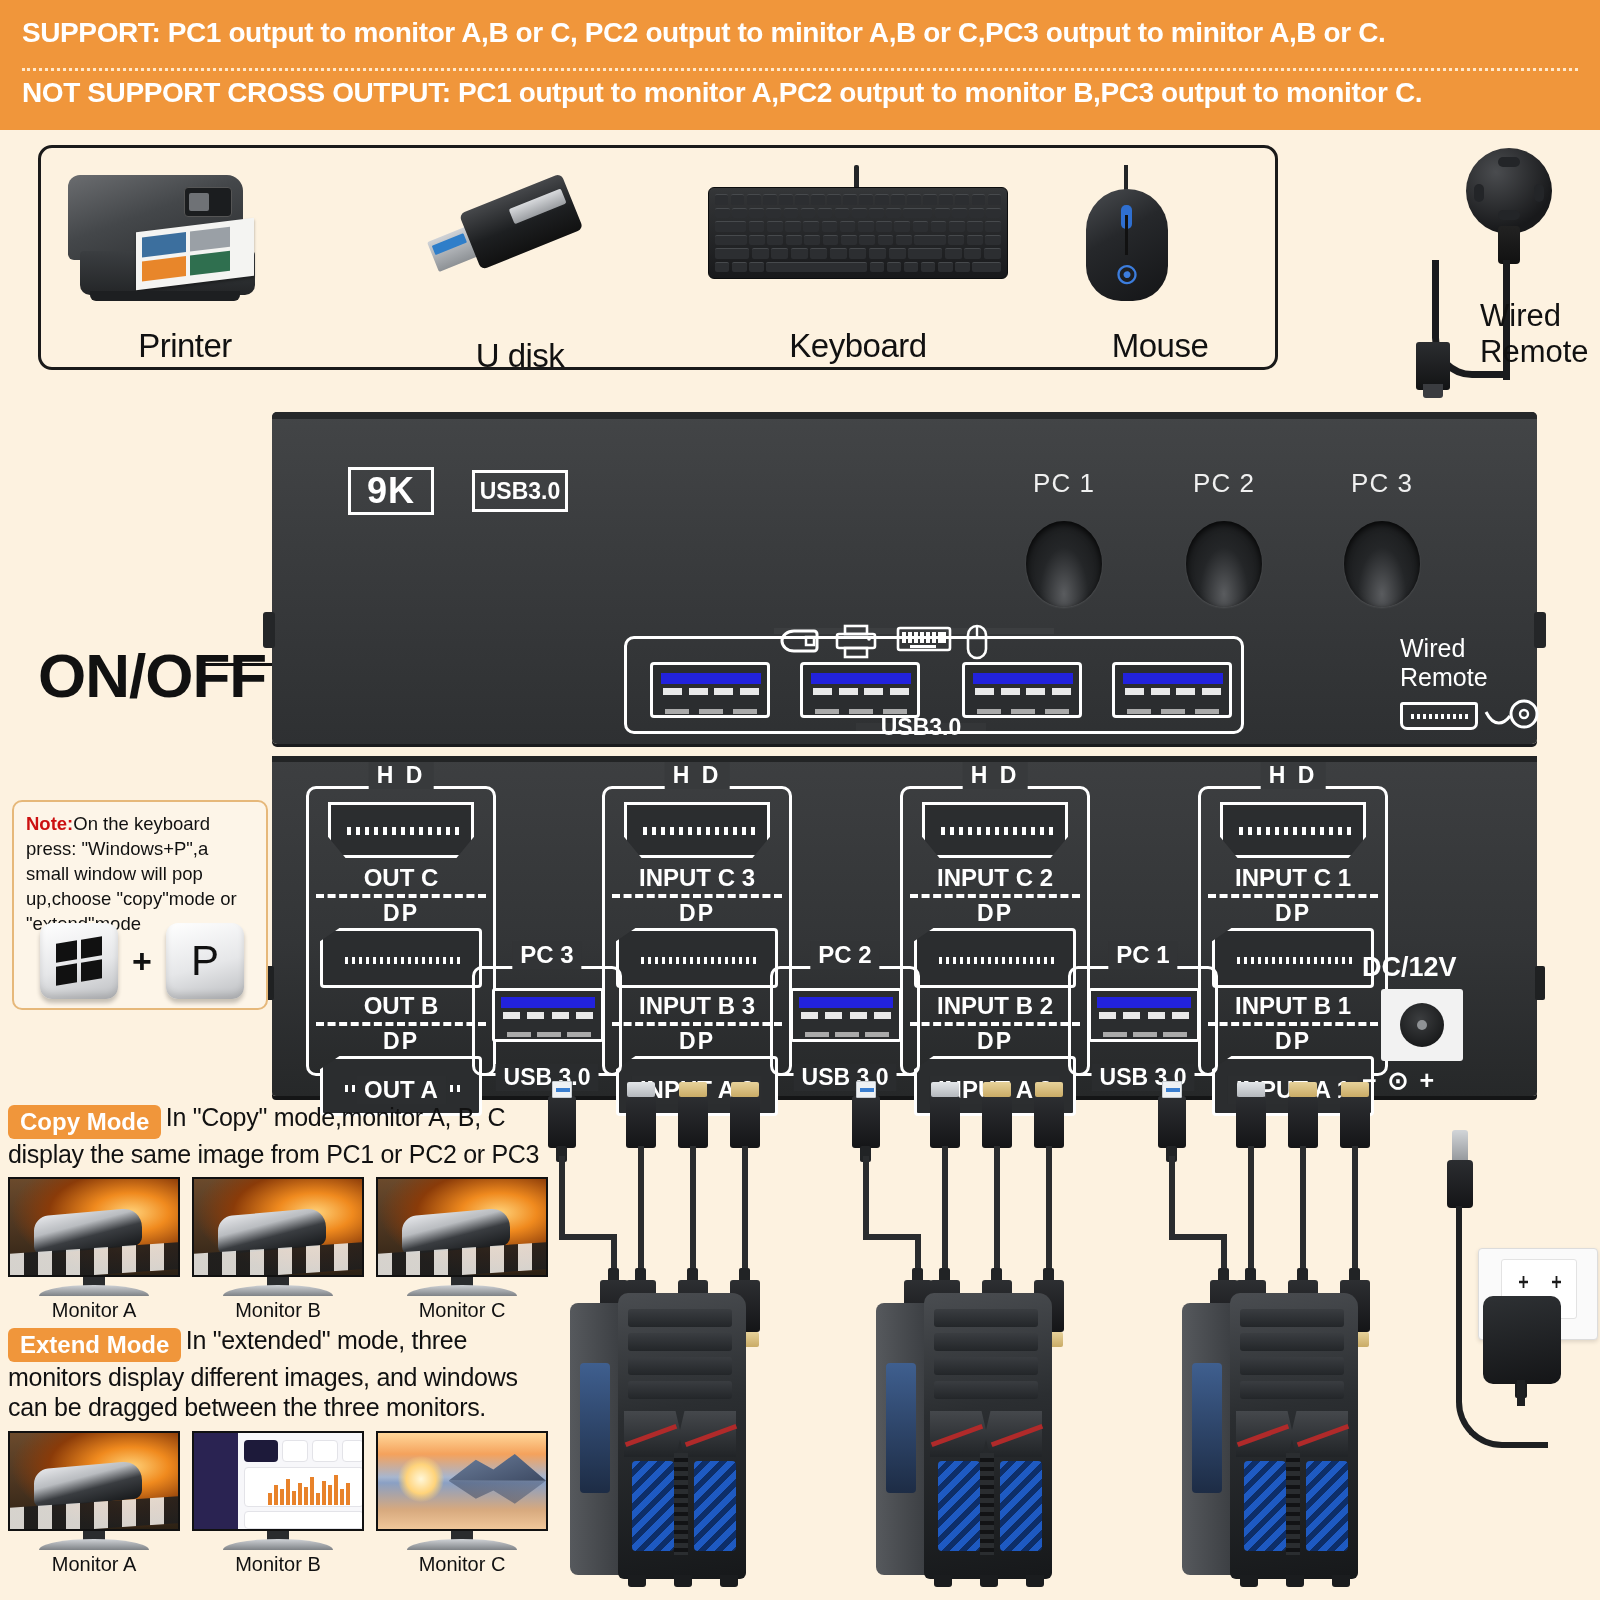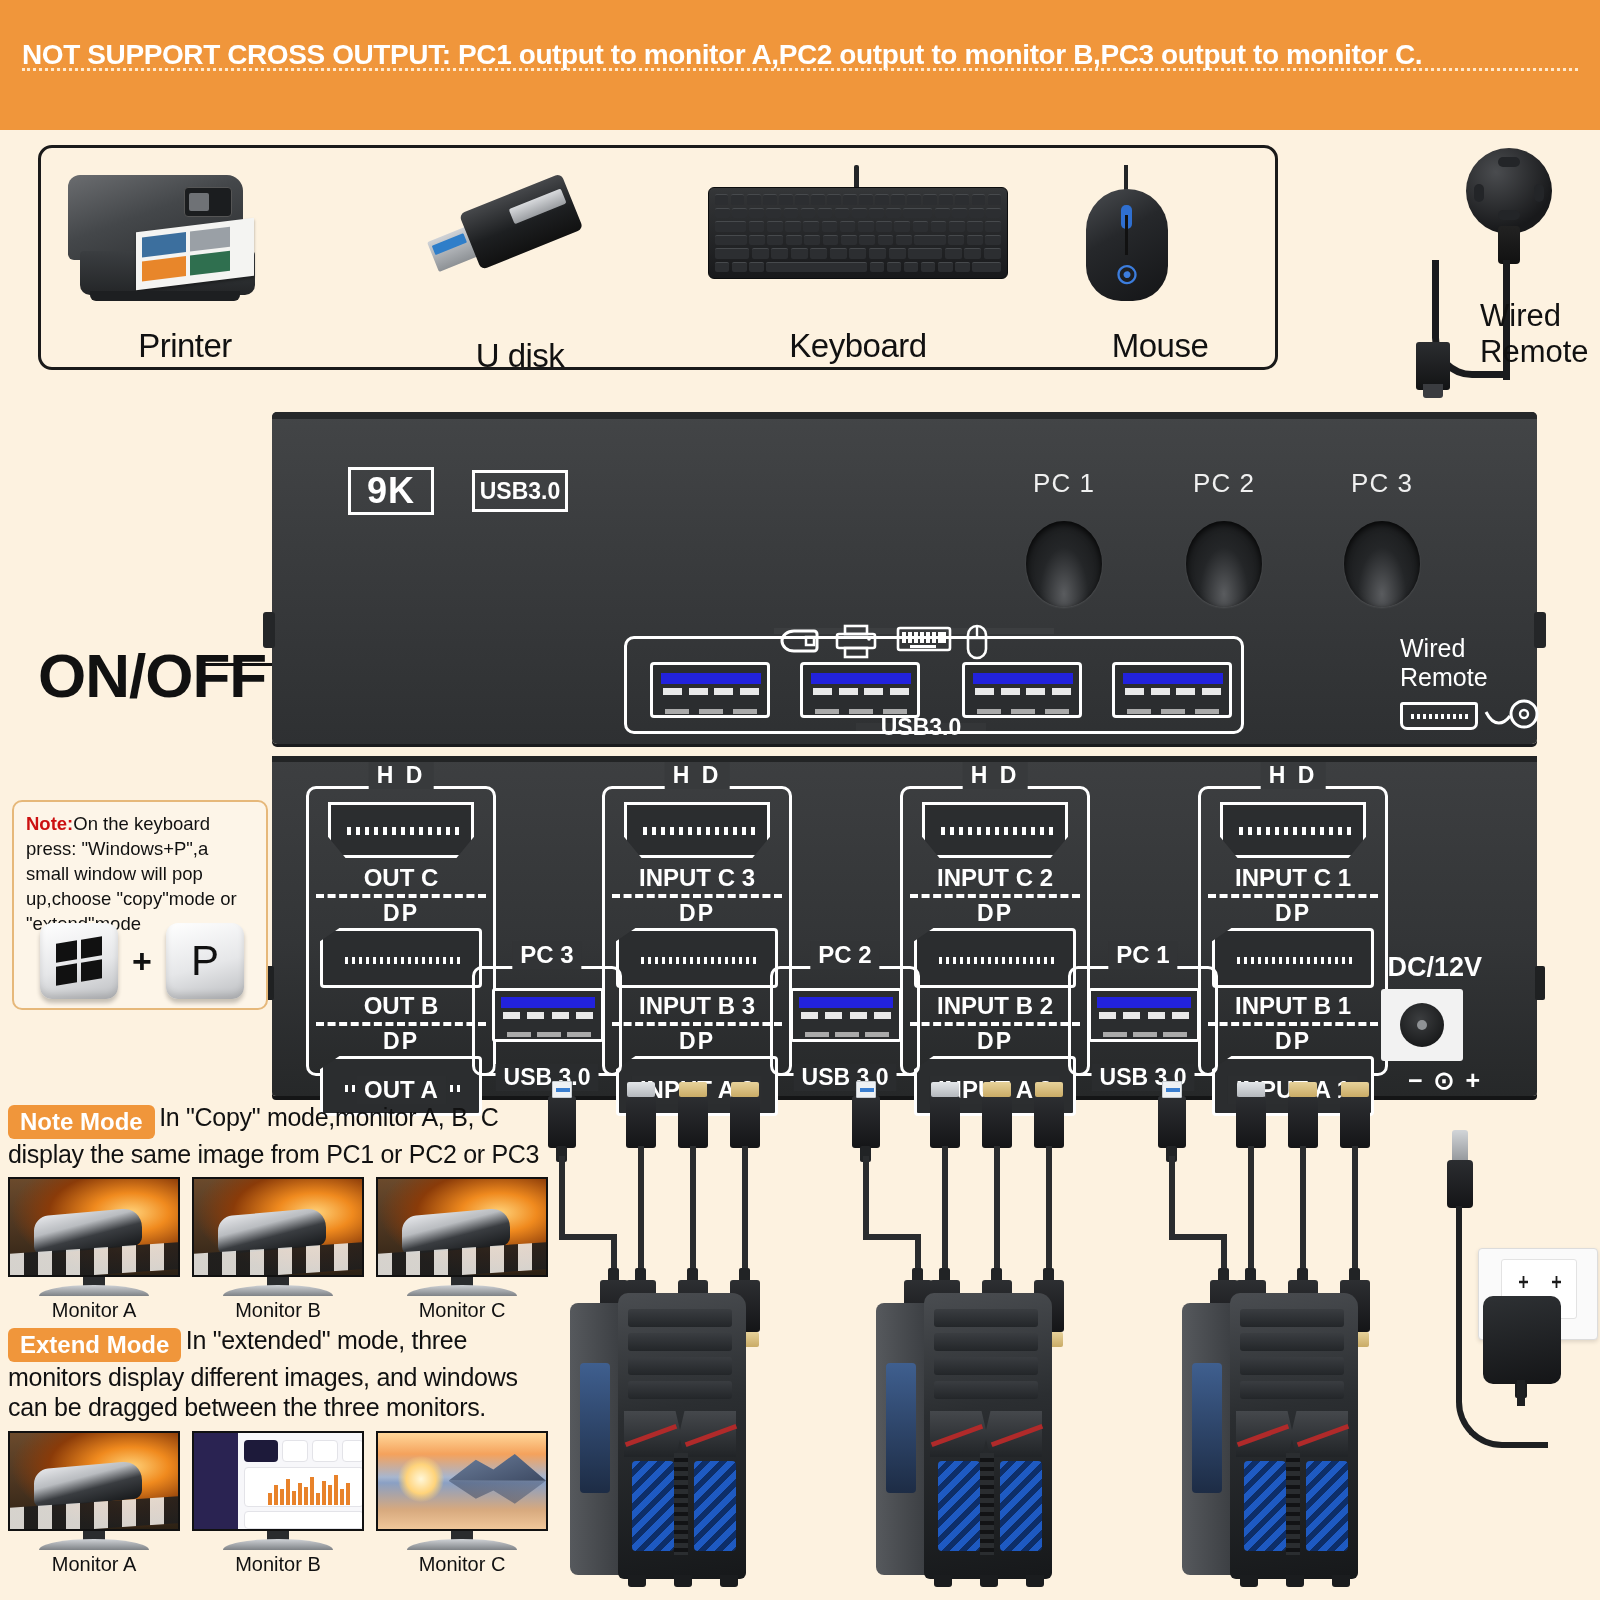--- a/index.html
+++ b/index.html
@@ -353,21 +353,21 @@
   .ub-port {
     position:absolute; left:20px; top:32px; width:112px; height:54px;
     border:3px solid #fff; border-radius:3px; background:#2b2d2f;
   }
   .ub-port .usb-blue { left:6px; top:6px; width:94px; height:11px; }
   .ub-port .usb-teeth { left:8px; top:21px; width:90px; }
   .ub-port .usb-teeth i { width:17px; }
   .ub-port .usb-bot { left:12px; top:41px; width:84px; }
 
   
-  #dc-block { position:absolute; left:1090px; top:196px; width:120px; color:#fff; text-align:right; }
+  #dc-block { position:absolute; left:1090px; top:196px; width:120px; color:#fff; text-align:left; }
   #dc-label { font-size:27px; font-weight:bold; }
   #dc-jack {
     margin:6px auto 0; width:82px; height:72px; background:#f2f2f2; border-radius:3px;
     display:flex; align-items:center; justify-content:center;
   }
   #dc-jack .inner {
     width:44px; height:44px; border-radius:50%;
     background:radial-gradient(circle at 45% 38%,#3c3e40,#0d0e0f);
     display:flex; align-items:center; justify-content:center;
   }
@@ -584,20 +584,21 @@
   }
   #adapter .ad-cord {
     position:absolute; left:34px; top:84px; width:8px; height:26px; background:#1e2022;
   }
   .ad-ferrite { position:absolute; left:32px; top:86px; width:12px; height:16px; background:#1a1c1e; border-radius:2px; }
 </style>
 </head>
 <body>
 
 <div id="banner">
+  <div class="banner-line l1">SUPPORT: PC1 output to monitor A,B or C, PC2 output to minitor A,B or C,PC3 output to minitor A,B or C.</div>
   <div class="banner-divider"></div>
   <div class="banner-line l2">NOT SUPPORT CROSS OUTPUT: PC1 output to monitor A,PC2 output to monitor B,PC3 output to monitor C.</div>
 </div>
 
 <div id="periph-box"></div>
 
 <div class="periph" style="left:60px; top:165px; width:250px;">
   <div class="art" style="height:140px;">
     <div class="printer-body"></div>
     <div class="printer-panel"></div>
@@ -1046,21 +1047,21 @@
           <i></i>
         </span>
     </div>
     <div class="plus-sign">+</div>
     <div class="keycap">P</div>
   </div>
 </div>
 
 <div class="mode-section" id="copy-mode">
   <div class="mode-text-wrap">
-    <span class="mode-tag">Note Mode</span>
+    <span class="mode-tag">Copy Mode</span>
     <span class="mode-desc">In "Copy" mode,monitor A, B, C display the same image from PC1 or PC2 or PC3</span>
   </div>
   <div class="monitors-row">
     <div class="mon">
       <div class="mon-screen">
           <div class="scr-car"></div>
         </div>
       <div class="mon-stand">
           <div class="mon-neck"></div>
           <div class="mon-base"></div>

